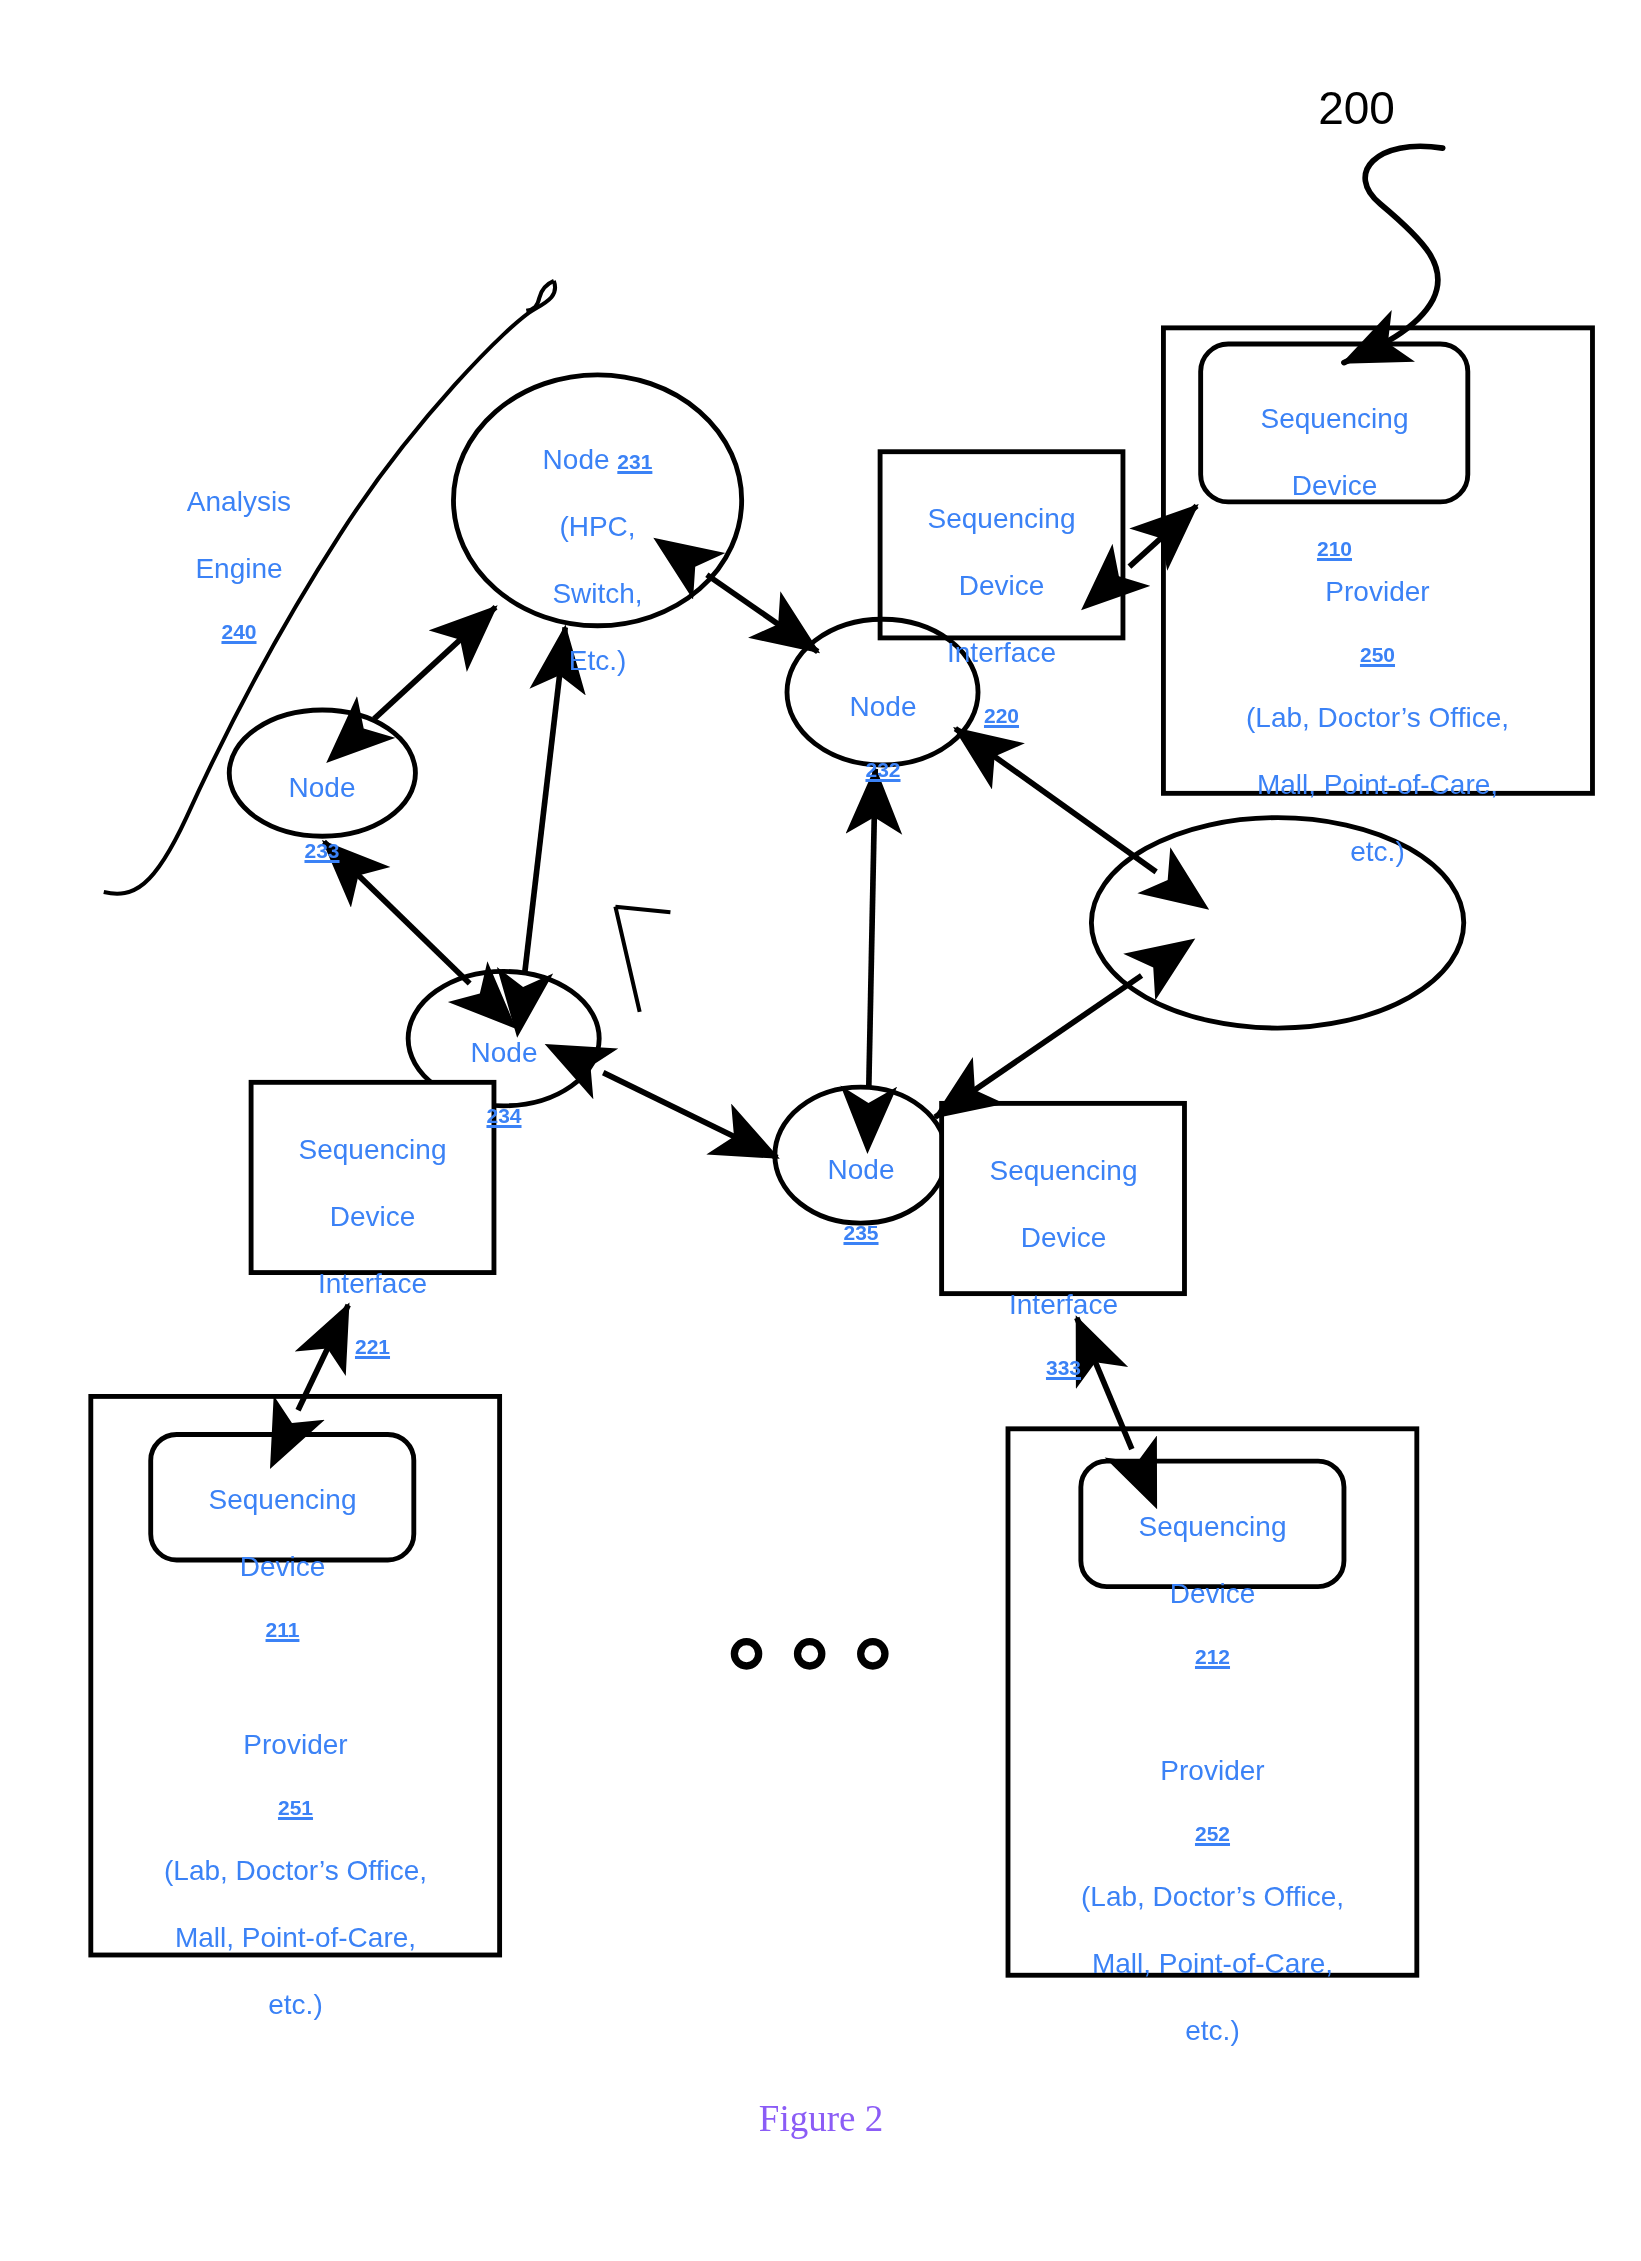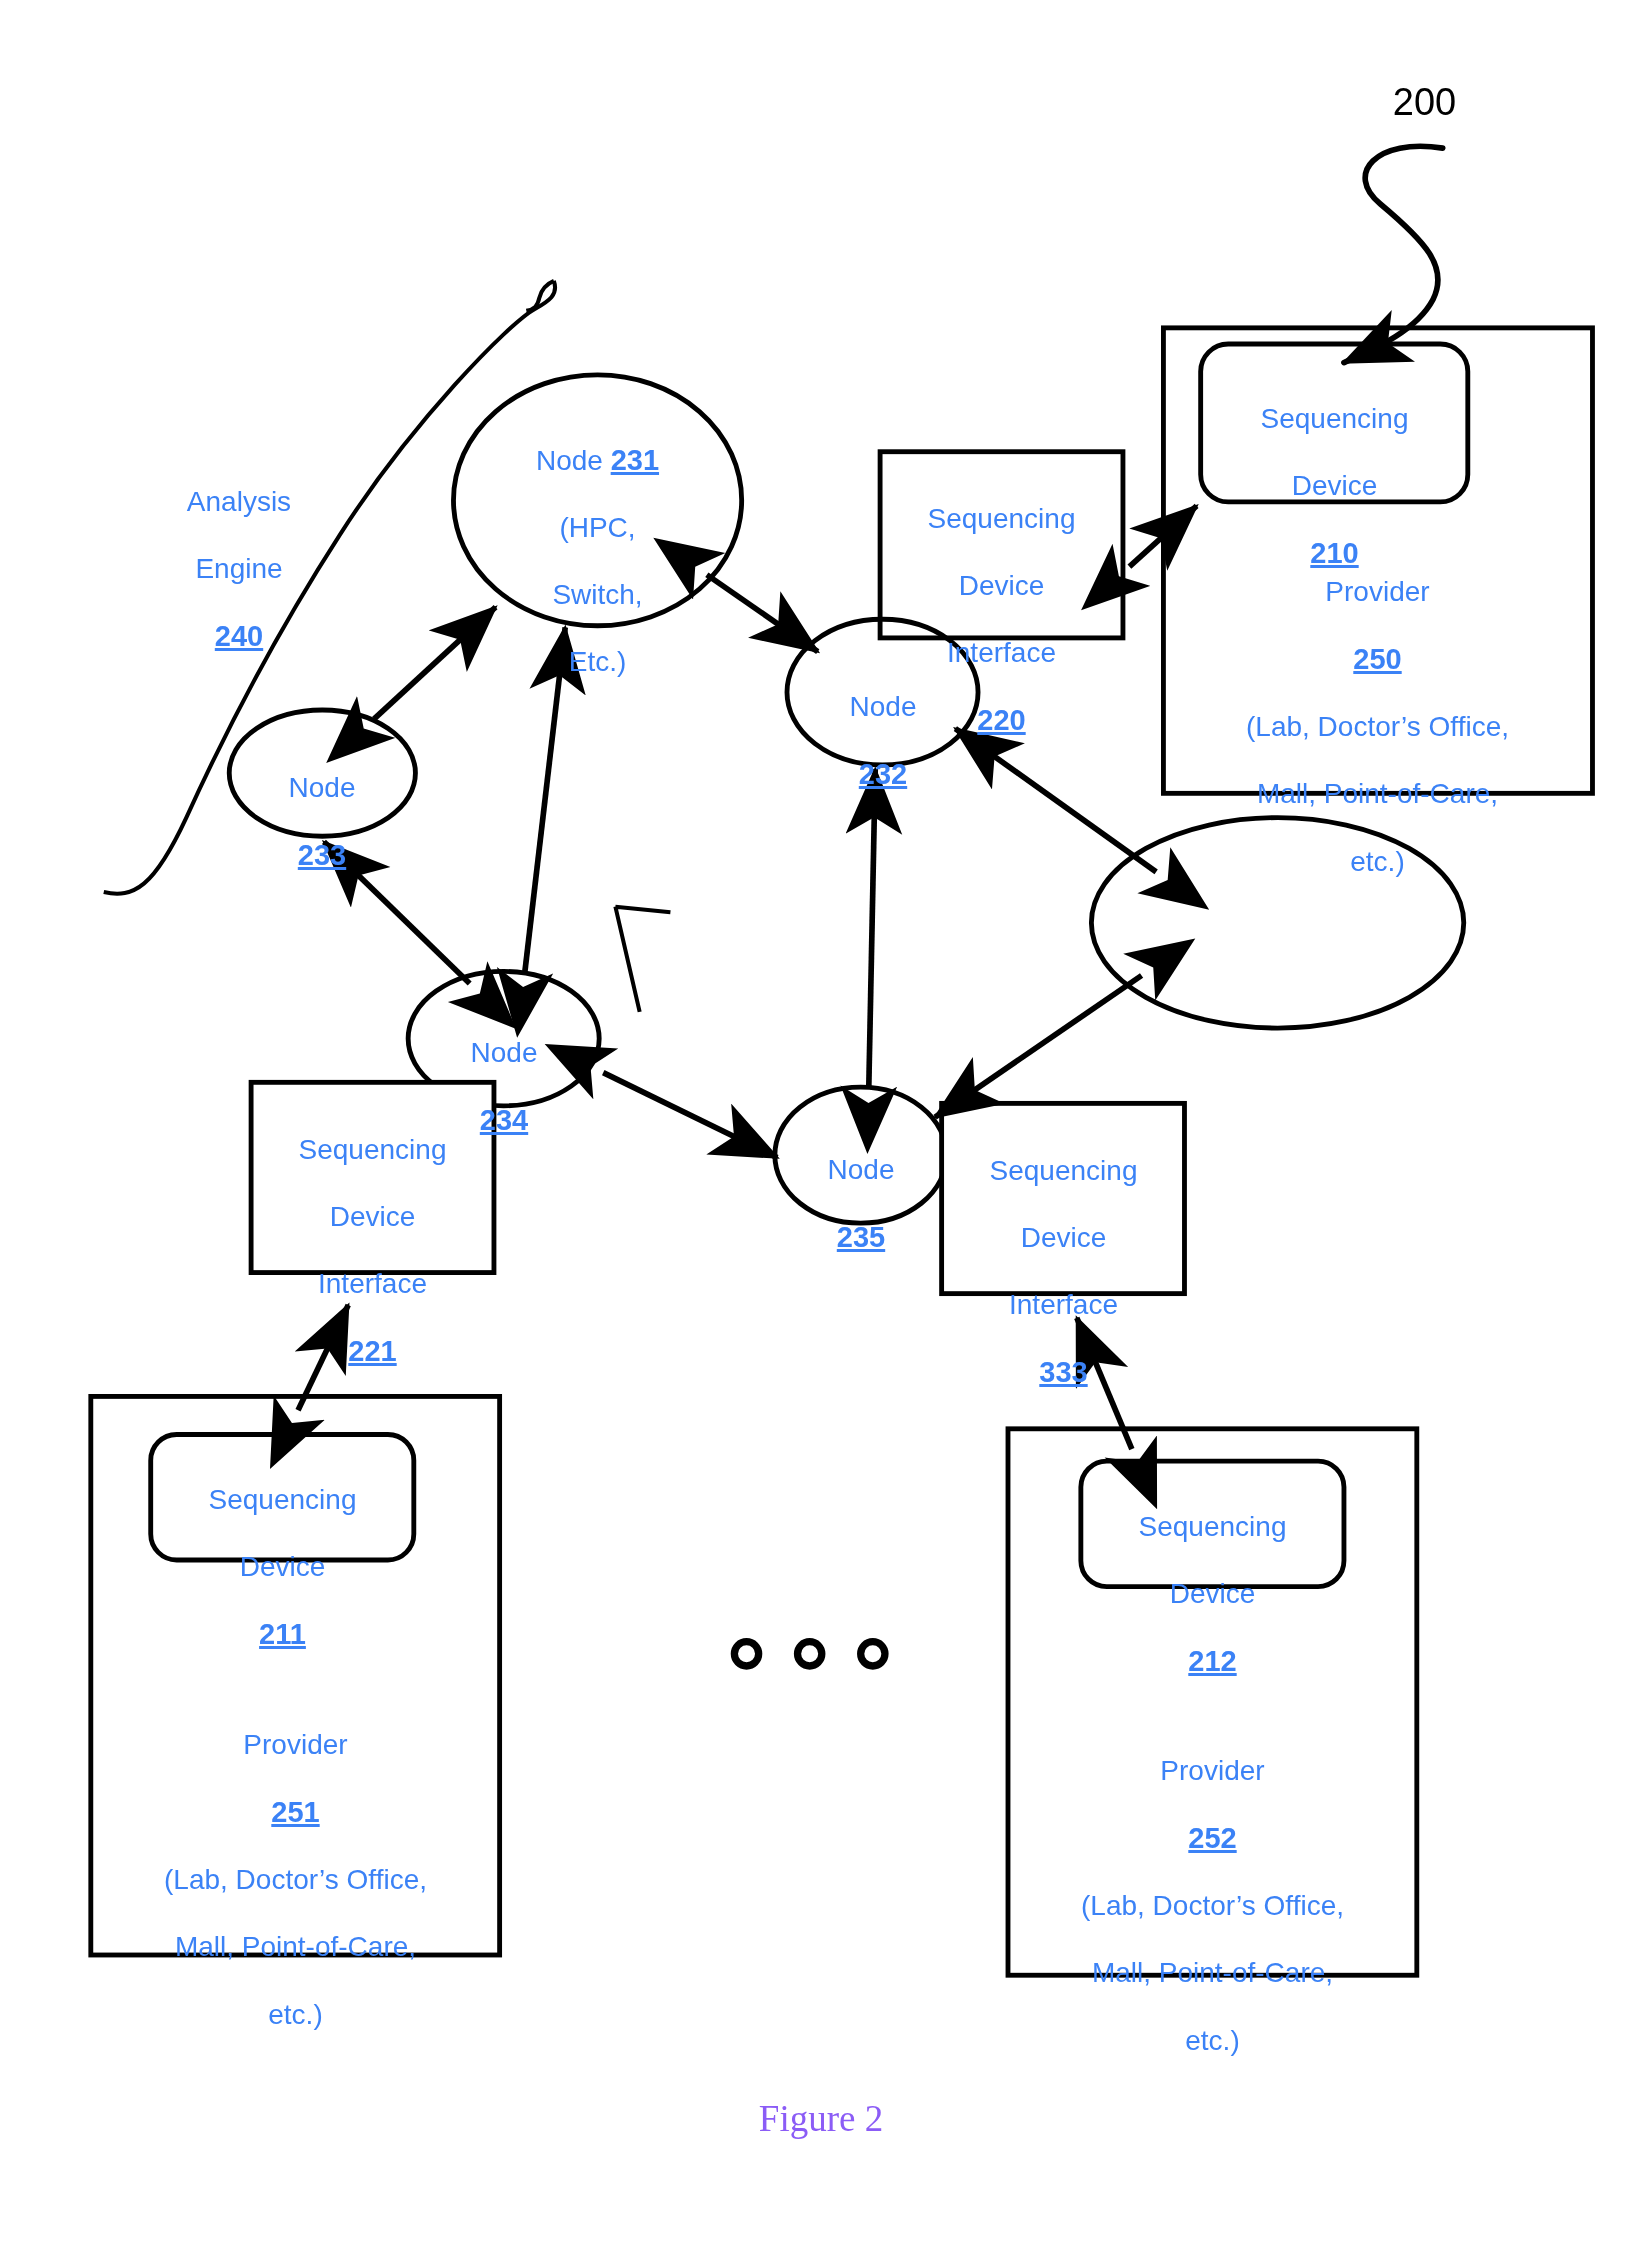--- a/index.html
+++ b/index.html
@@ -41,39 +41,39 @@
     font-weight: 700;
   }
   
   .node-txt { font-size: 28px; }
   
   .box-txt { font-size: 28px; }
   
   .prov-txt { font-size: 28px; }
   
   .callout { font-size: 28px; }
-  .refnum { font-size: 29px; font-family: "Liberation Sans", sans-serif; }
+  .refnum { font-size: 21px; font-family: "Liberation Sans", sans-serif; }
   
   #fig-caption {
     position: absolute;
     left: 0;
     top: 2097px;
     width: 1642px;
     text-align: center;
     font-family: "Liberation Serif", serif;
     font-size: 37px;
     color: #8b5cf6;
   }
   #num-200 {
     position: absolute;
-    left: 1368px;
+    left: 1300px;
     top: 81px;
     width: 113px;
     text-align: center;
-    font-size: 38px;
+    font-size: 46px;
   }
 </style>
 </head>
 <body>
 
 <div id="page">
 
   <svg id="vector-layer" viewBox="0 0 2028 2793">
     <defs>
       <marker id="ah" markerWidth="14" markerHeight="14" refX="11.5" refY="5" orient="auto" markerUnits="strokeWidth">

